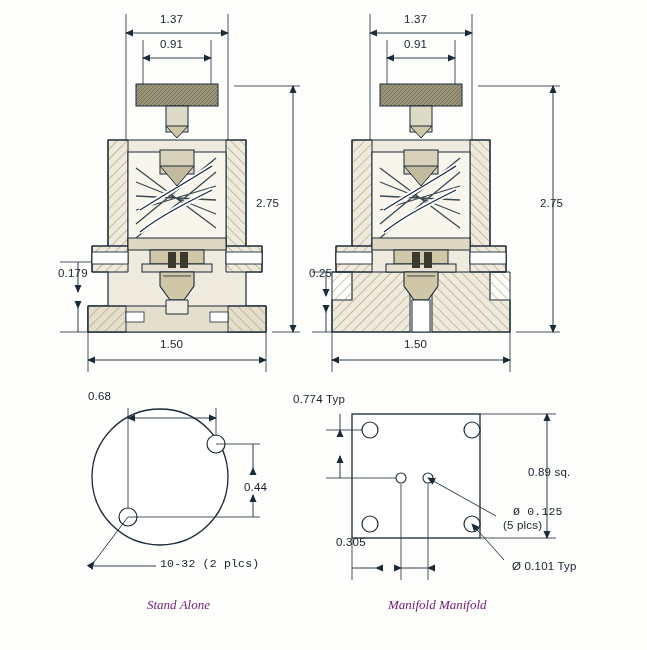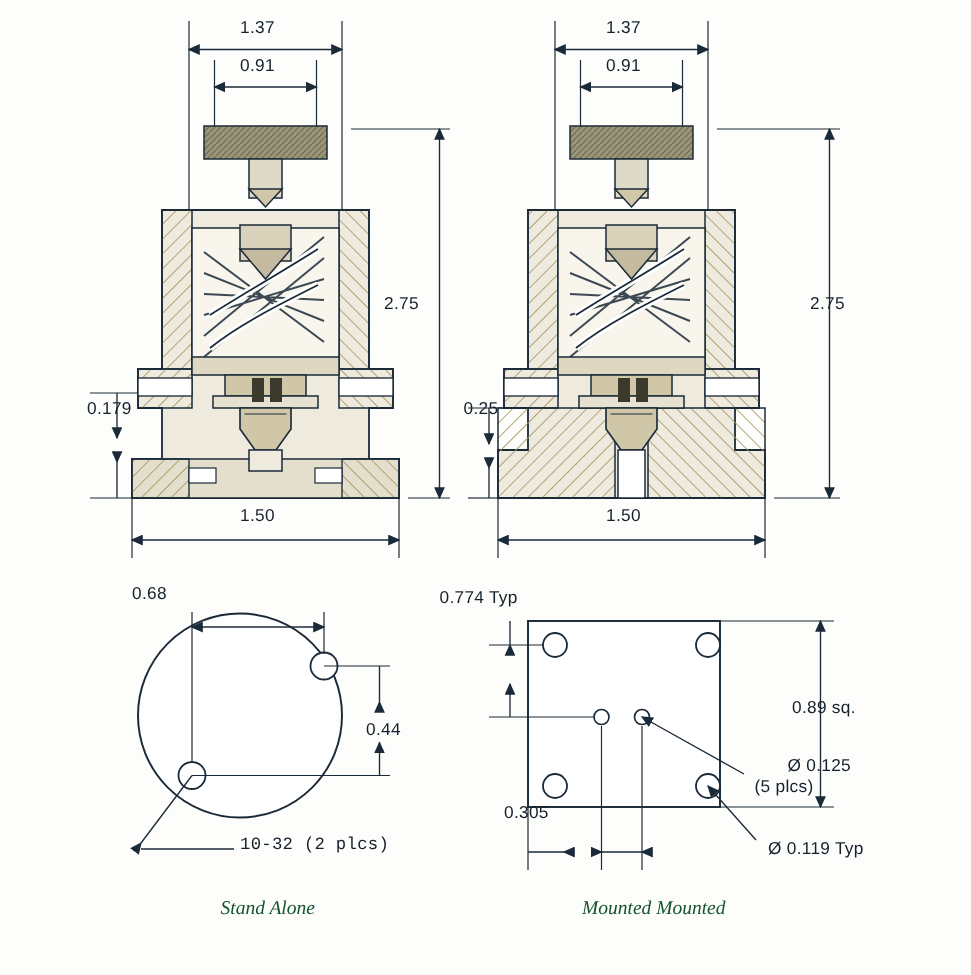--- a/index.html
+++ b/index.html
@@ -33,21 +33,21 @@
     font-size: 11.5px;
     color: #14202b;
     white-space: nowrap;
     letter-spacing: 0.2px;
   }
   .caption {
     position: absolute;
     font-family: "Liberation Serif", serif;
     font-style: italic;
     font-size: 13px;
-    color: #14532d;
+    color: #701a75;
     white-space: nowrap;
   }
 </style>
 </head>
 <body>
 
 <div id="sheet">
 
   <svg class="drawing" viewBox="0 0 647 650">
     <defs>
@@ -254,21 +254,21 @@
   <div class="dimtext" style="left:540px; top:197px;">2.75</div>
   <div class="dimtext" style="left:309px; top:267px;">0.25</div>
   <div class="dimtext" style="left:404px; top:338px;">1.50</div>
 
   <div class="dimtext" style="left:88px; top:390px;">0.68</div>
   <div class="dimtext" style="left:244px; top:481px;">0.44</div>
   <div class="dimtext" style="left:160px; top:557px;font-family:Liberation Mono, monospace;">10-32 (2 plcs)</div>
 
   <div class="dimtext" style="left:293px; top:393px;">0.774 Typ</div>
   <div class="dimtext" style="left:528px; top:466px;">0.89 sq.</div>
-  <div class="dimtext" style="left:525px; top:505px;">Ø 0.125</div>
+  <div class="dimtext" style="left:513px; top:505px;font-family:Liberation Mono, monospace;">Ø 0.125</div>
   <div class="dimtext" style="left:503px; top:519px;">(5 plcs)</div>
   <div class="dimtext" style="left:336px; top:536px;">0.305</div>
-  <div class="dimtext" style="left:512px; top:560px;">Ø 0.119 Typ</div>
+  <div class="dimtext" style="left:512px; top:560px;">Ø 0.101 Typ</div>
 
   <div class="caption" style="left:147px; top:597px;">Stand Alone</div>
-  <div class="caption" style="left:388px; top:597px;">Mounted Mounted</div>
+  <div class="caption" style="left:388px; top:597px;">Manifold Manifold</div>
 
 </div>
 
 </body></html>

